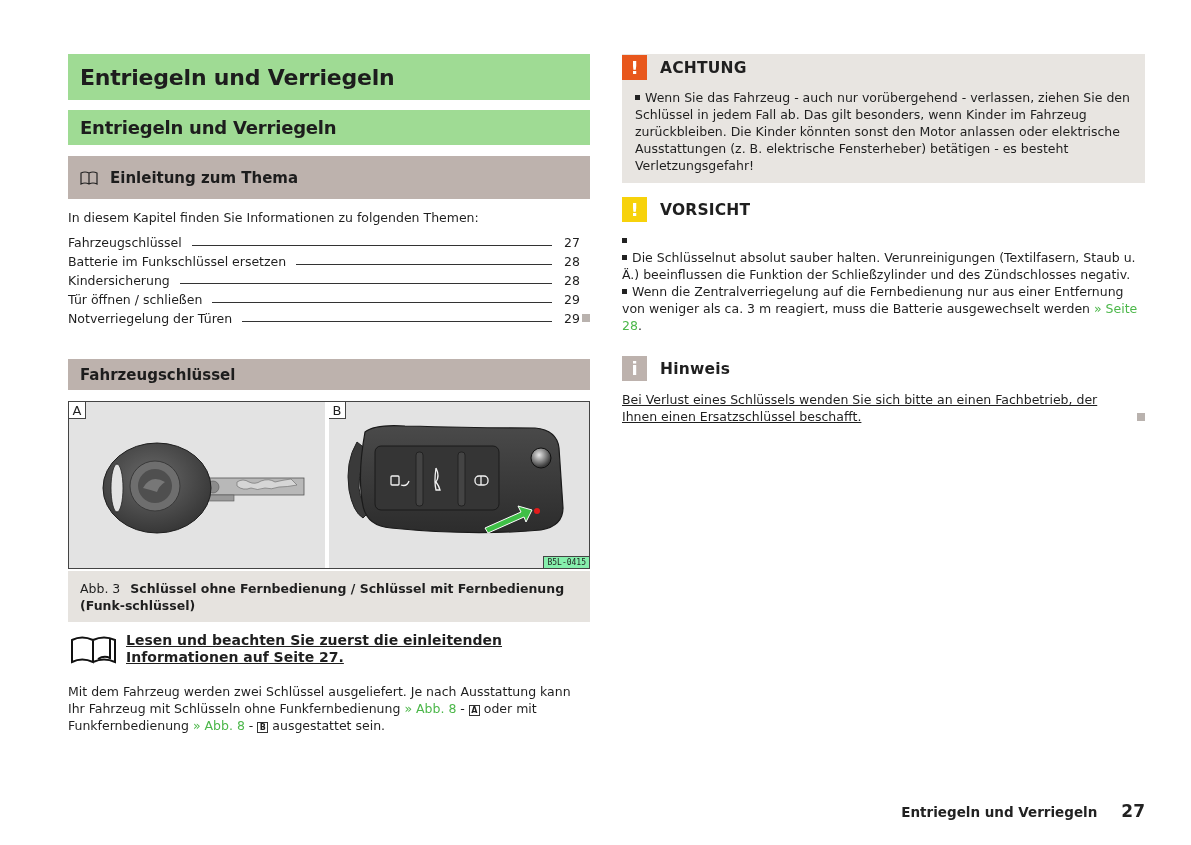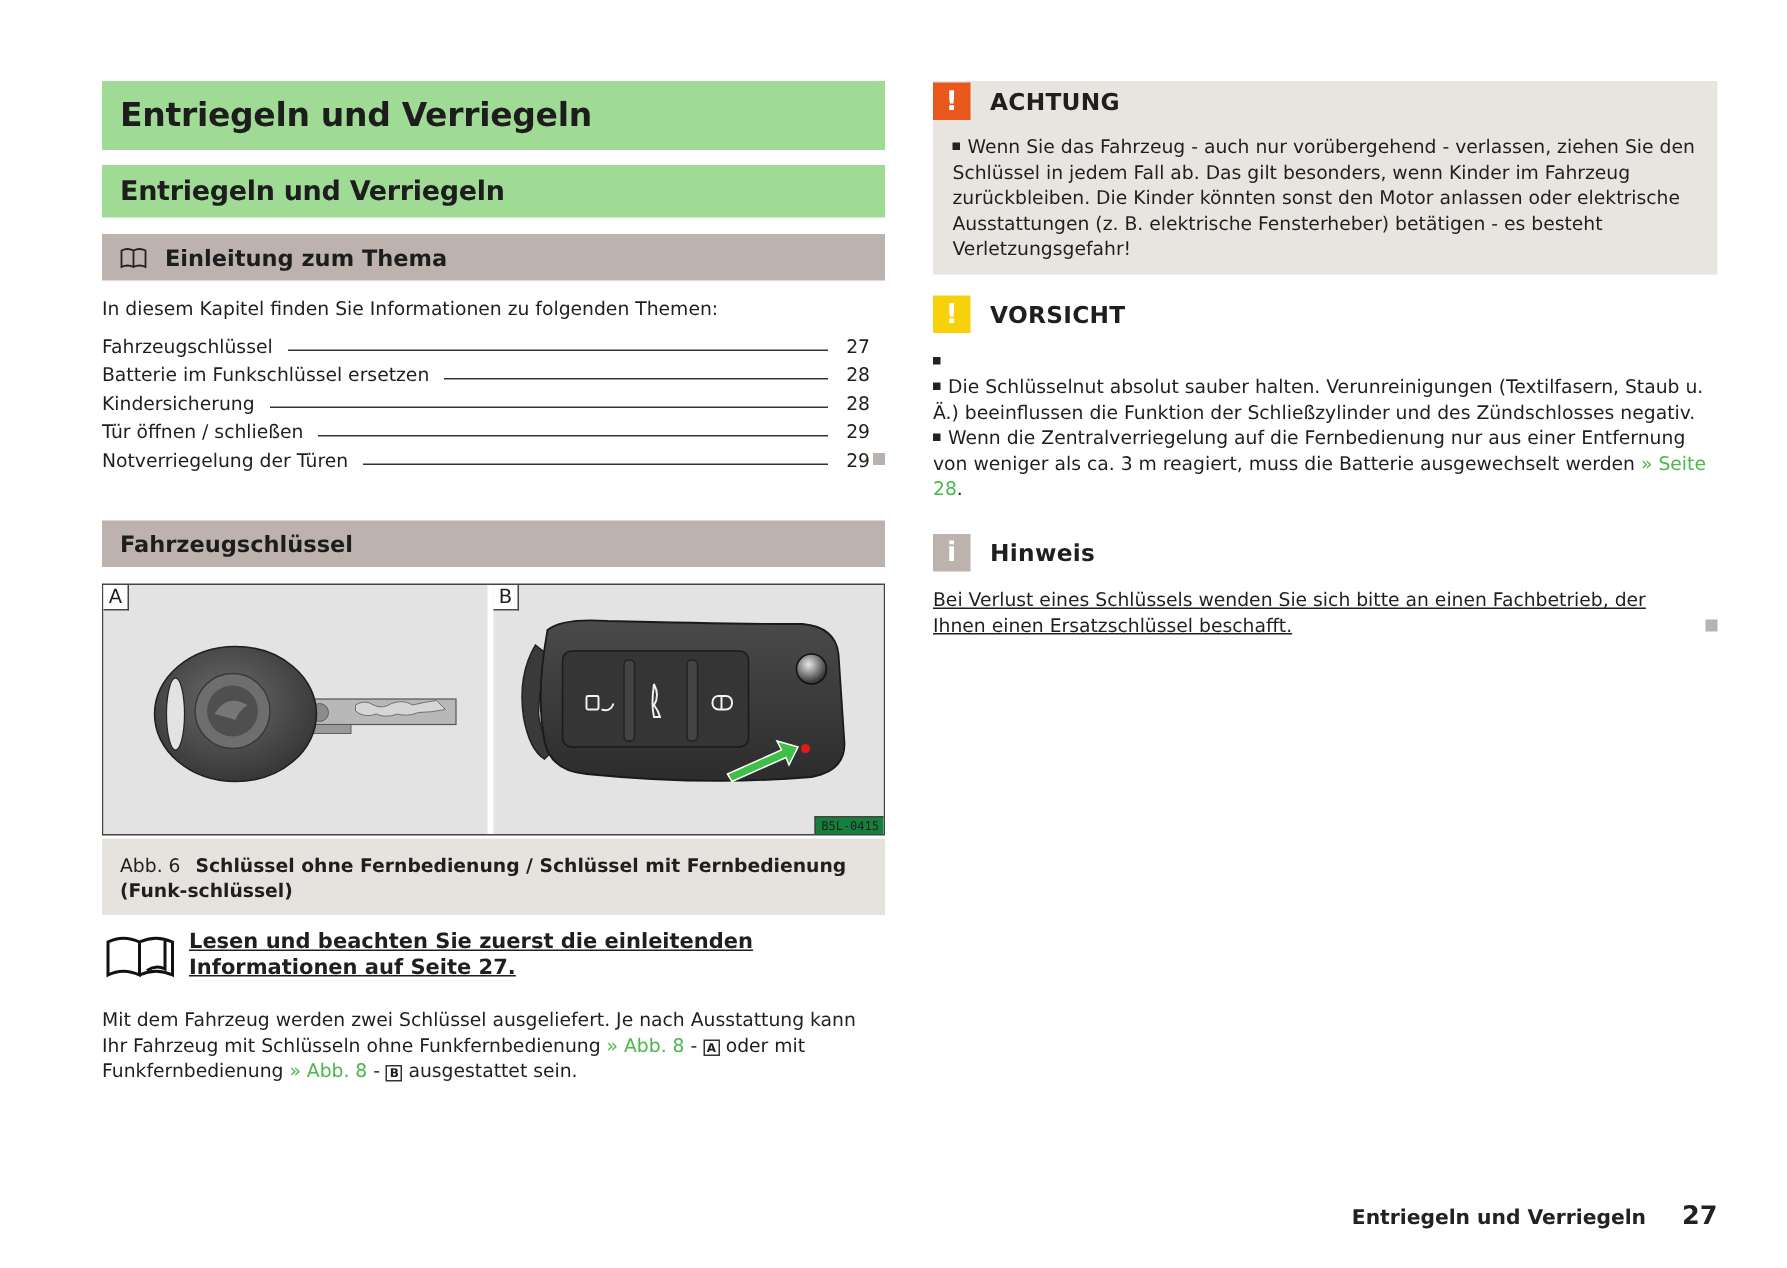--- a/index.html
+++ b/index.html
@@ -6,21 +6,21 @@
     html, body { width: 1191px; height: 845px; background: #ffffff; overflow: hidden; }
     body { position: relative; font-family: "DejaVu Sans", sans-serif; color: #1f1f1f; }
 
     .col-left { position: absolute; left: 68px; top: 54px; width: 522px; }
     .col-right { position: absolute; left: 622px; top: 54px; width: 523px; }
 
     .h1 { background: #9fdb94; height: 46px; padding: 0 12px; display: flex; align-items: center;
           font-size: 22px; font-weight: bold; letter-spacing: -0.2px; color: #1d1d1d; }
     .h2 { background: #9fdb94; height: 35px; margin-top: 10px; padding: 0 12px; display: flex; align-items: center;
           font-size: 18px; font-weight: bold; letter-spacing: -0.2px; color: #1d1d1d; }
-    .h3 { background: #bdb2ad; height: 31px; margin-top: 11px; padding: 0 12px; display: flex; align-items: center;
+    .h3 { background: #bdb2ad; height: 43px; margin-top: 11px; padding: 0 12px; display: flex; align-items: center;
           font-size: 15px; font-weight: bold; color: #1d1d1d; }
     .h3 .book { width: 18px; height: 14px; margin-right: 12px; display: inline-block; }
 
     .intro { margin-top: 10px; font-size: 12.5px; line-height: 17px; }
     .toc { margin-top: 5px; }
     .toc-row { display: flex; align-items: flex-end; height: 19px; font-size: 12.5px; }
     .toc-row .title { white-space: nowrap; }
     .toc-row .leader { flex: 1; border-bottom: 1px solid #333; margin: 0 12px 4px 10px; }
     .toc-row .page { width: 16px; text-align: right; }
     .end-mark { display: inline-block; width: 8px; height: 8px; background: #b9b2ae; margin-left: 2px; margin-bottom: 4px; }
@@ -28,21 +28,21 @@
 
     .h3b { background: #bdb2ad; height: 31px; margin-top: 33px; padding: 0 12px; display: flex; align-items: center;
            font-size: 15px; font-weight: bold; color: #1d1d1d; }
 
     .figure { margin-top: 11px; height: 168px; border: 1px solid #444; display: flex; background: #fff; position: relative; }
     .panel { position: relative; background: #e3e3e3; height: 100%; }
     .panel.a { width: 260px; border-right: 4px solid #ffffff; }
     .panel.b { flex: 1; }
     .panel-label { position: absolute; left: 0; top: 0; width: 17px; height: 17px; background: #fff;
                    border-right: 1px solid #444; border-bottom: 1px solid #444; font-size: 13px; line-height: 17px; text-align: center; }
-    .fig-code { position: absolute; right: 0; bottom: 0; background: #15803d; border-left: 1px solid #444; border-top: 1px solid #444;
+    .fig-code { position: absolute; right: 0; bottom: 0; background: #86efac; border-left: 1px solid #444; border-top: 1px solid #444;
                 font-size: 8px; padding: 1px 3px; font-family: "DejaVu Sans Mono", monospace; }
     .panel svg { position: absolute; left: 0; top: 0; }
 
     .caption { background: #e6e3df; margin-top: 2px; padding: 9px 12px 8px 12px; font-size: 12.5px; line-height: 17px; }
     .caption .num { font-weight: normal; margin-right: 6px; }
     .caption .ttl { font-weight: bold; }
 
     .readfirst { margin-top: 10px; display: flex; align-items: flex-start; }
     .readfirst .bookbig { width: 48px; height: 30px; margin: 2px 8px 0 2px; flex-shrink: 0; }
     .readfirst .txt { font-size: 14px; font-weight: bold; line-height: 17px; text-decoration: underline; }
@@ -175,21 +175,21 @@
         <circle cx="212" cy="56" r="10" fill="url(#btng)" stroke="#111"></circle>
         <circle cx="208" cy="109" r="3" fill="#e21b1b"></circle>
         <path d="M156 126 l36 -16 l-3 -6 l14 4 l-6 12 l-2 -5 l-36 16 z" fill="#3fbf47" stroke="#fff" stroke-width="1"></path>
       </svg>
       <span class="panel-label">B</span>
       <span class="fig-code">B5L-0415</span>
     </div>
   </div>
 
   <div class="caption">
-    <span class="num">Abb. 6</span>
+    <span class="num">Abb. 3</span>
     <span class="ttl">Schlüssel ohne Fernbedienung / Schlüssel mit Fernbedienung (Funk-schlüssel)</span>
   </div>
 
   <div class="readfirst">
     <span class="bookbig">
       <svg width="48" height="30" viewBox="0 0 48 30">
           <path d="M2 6 Q12 1 23 6 L23 28 Q12 23 2 28 Z M23 6 Q34 1 45 6 L45 28 Q34 23 23 28" fill="none" stroke="#111" stroke-width="2"></path>
           <path d="M40 5 L40 24 Q34 21 28 25" fill="none" stroke="#111" stroke-width="2"></path>
         </svg>
     </span>

